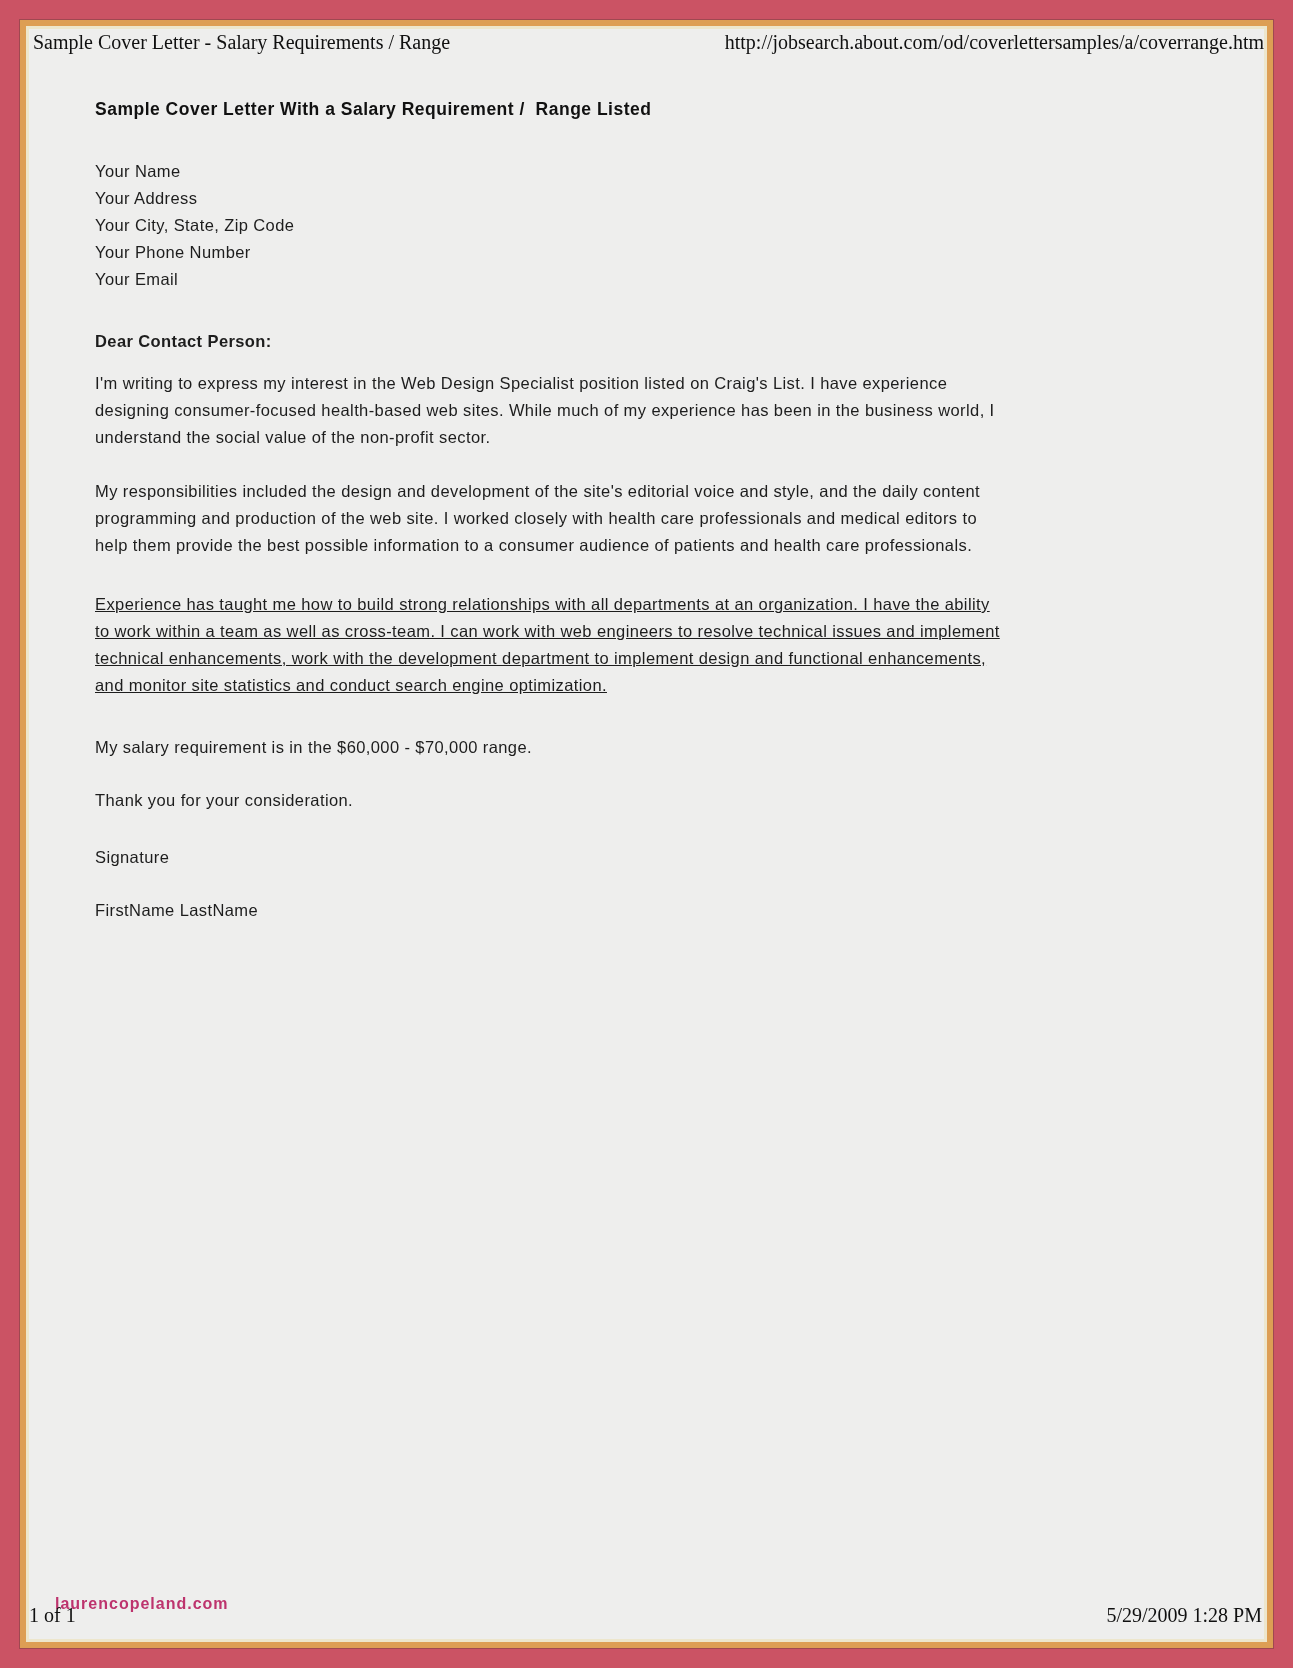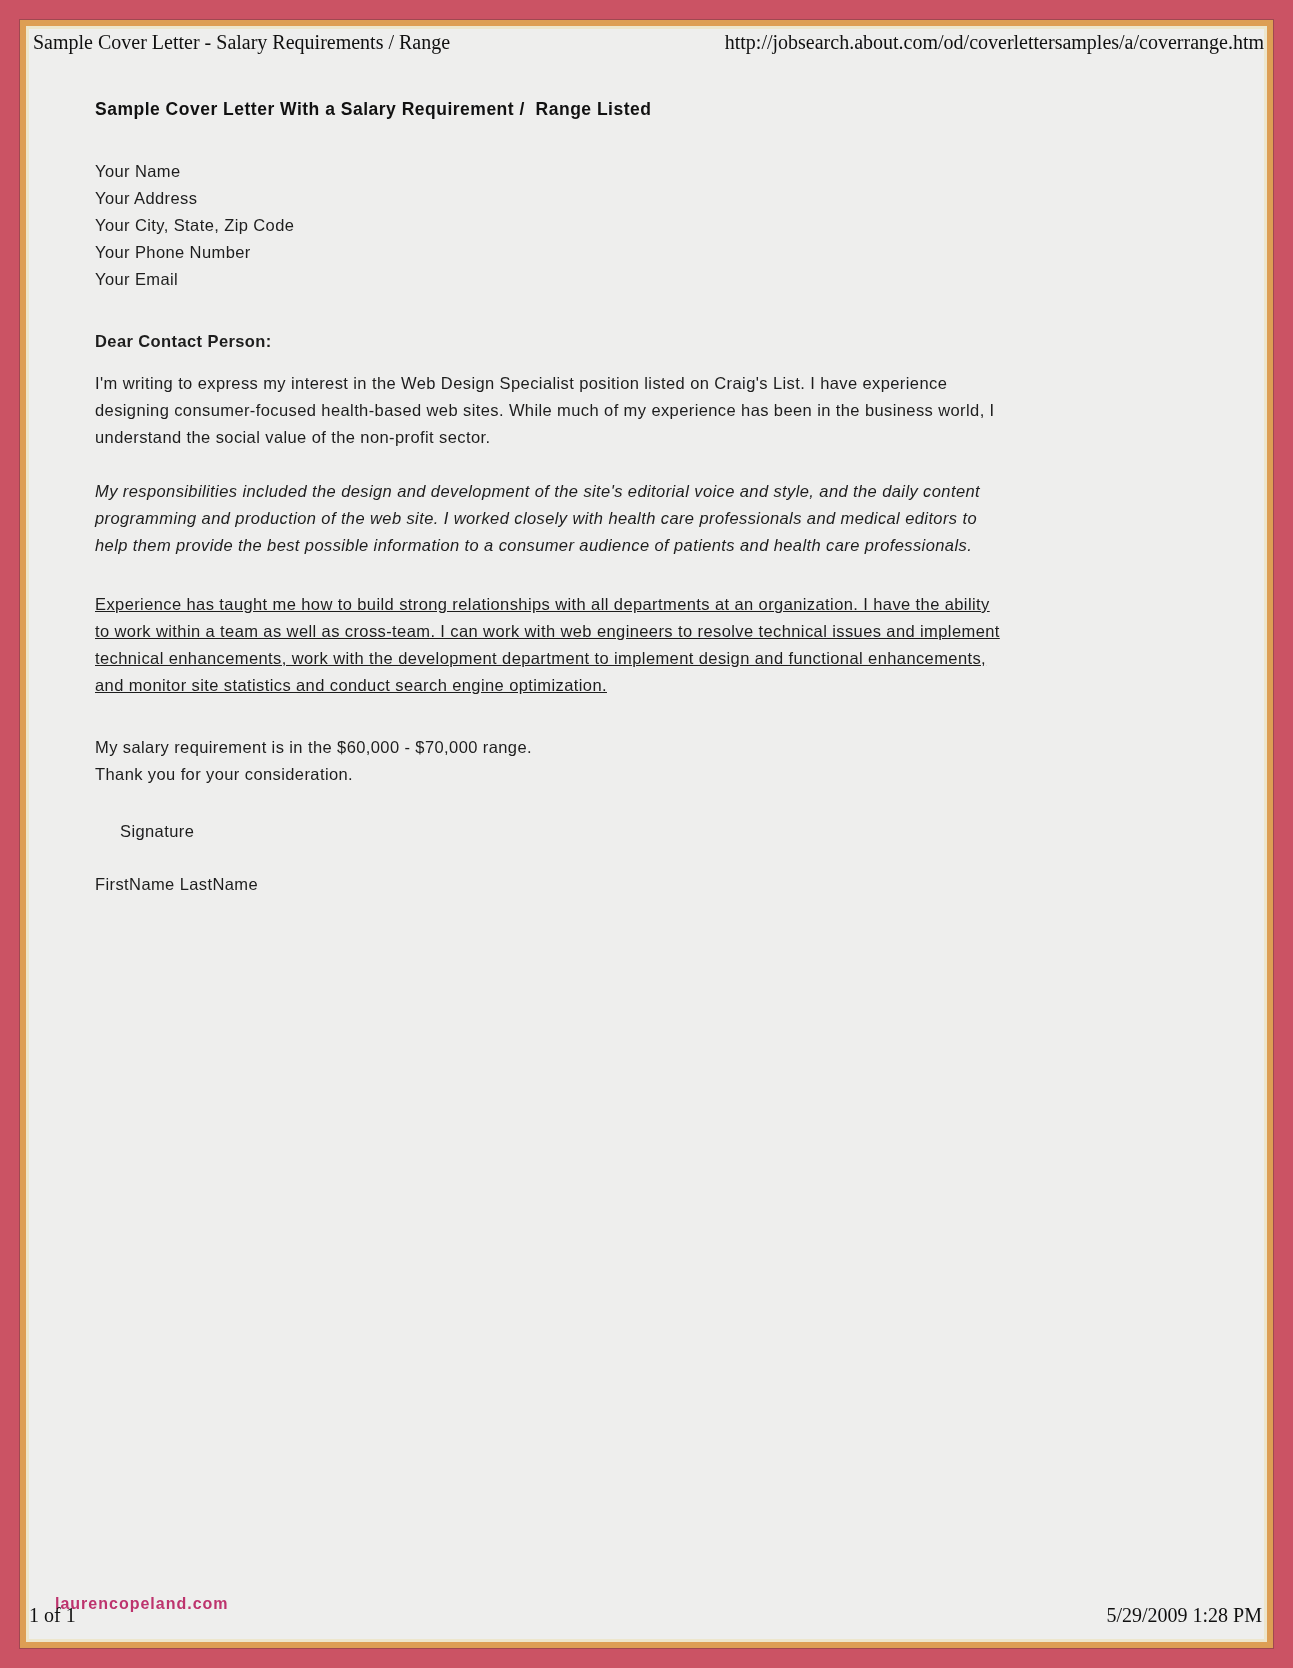--- a/index.html
+++ b/index.html
@@ -43,25 +43,25 @@
     font-weight: bold;
     font-size: 17.5px;
     letter-spacing: 0.5px;
     margin-bottom: 35px;
     color: #111111;
   }
   .sender-block    { margin-bottom: 35px; }
   .recipient-block { margin-bottom: 34px; }
   .salutation      { margin-bottom: 15px; font-weight: bold; }
   .para-1          { margin-bottom: 27px; }
-  .para-2          { margin-bottom: 32px; font-style: italic; }
+  .para-2          { margin-bottom: 32px; }
   .para-3          { margin-bottom: 35px; text-decoration: underline; }
-  .salary-line     { }
+  .salary-line     { margin-bottom: 26px; }
   .closing-line    { margin-bottom: 30px; }
-  .signature-label { margin-bottom: 26px; margin-left: 25px; }
+  .signature-label { margin-bottom: 26px; }
   .watermark {
     position: absolute;
     left: 26px;
     bottom: 26px;
     font-size: 16px;
     font-weight: bold;
     letter-spacing: 1px;
     color: #bd336d;
   }
   .print-footer {

